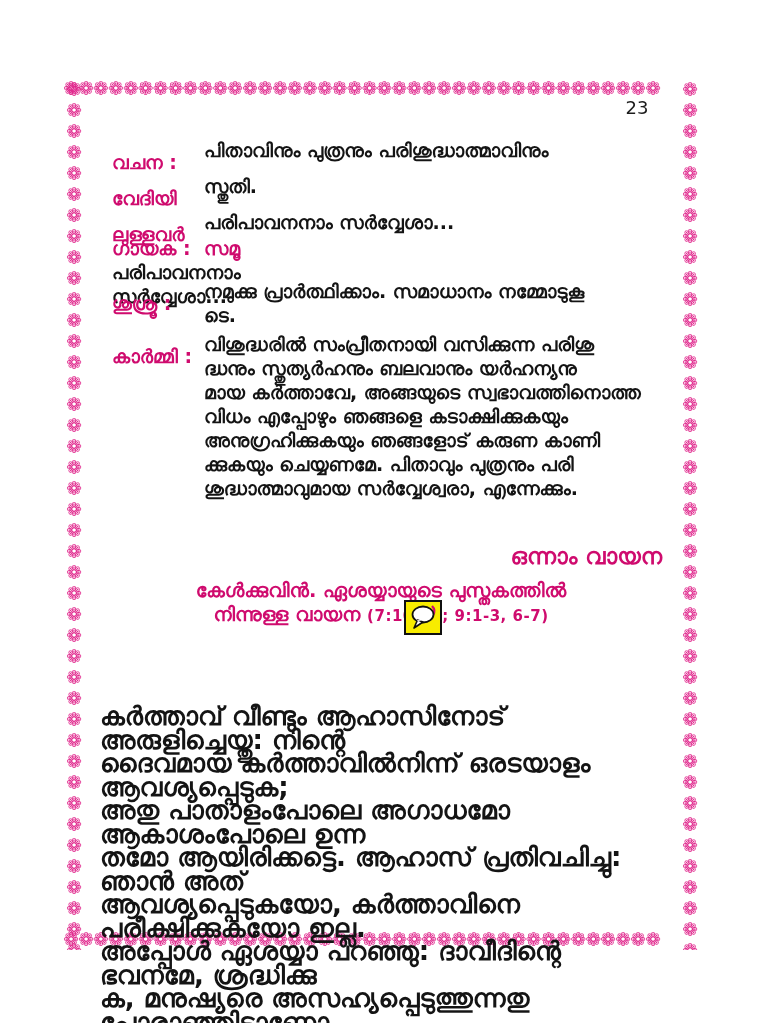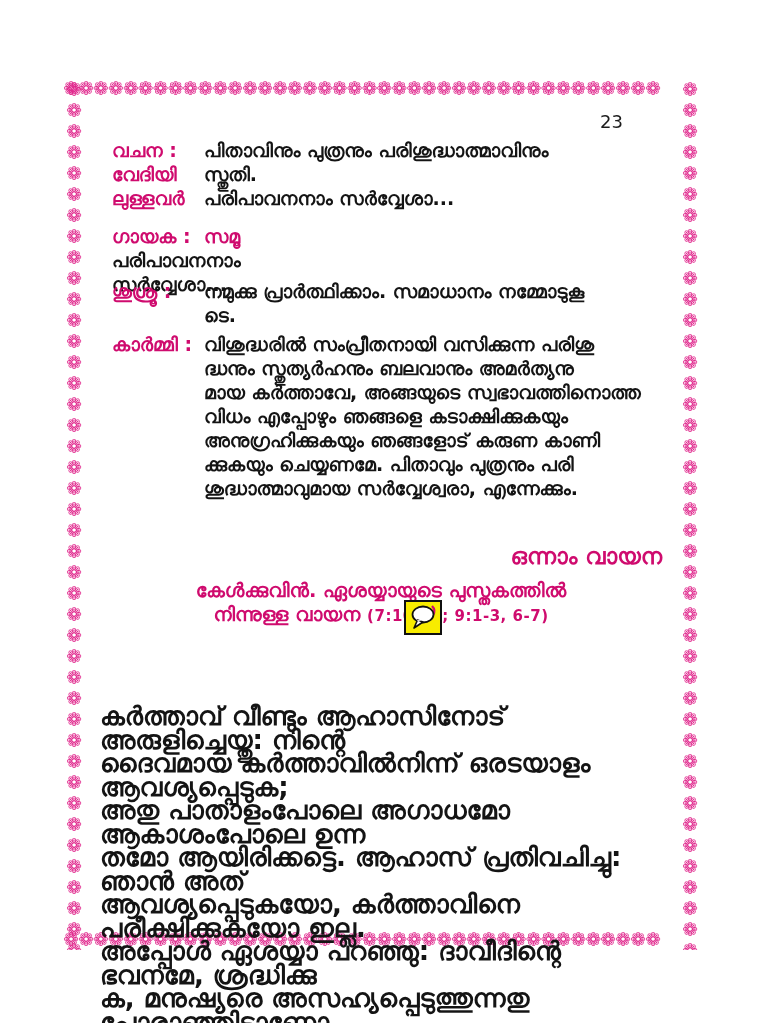--- a/index.html
+++ b/index.html
@@ -34,32 +34,32 @@
   .b-bottom{top:929px;}
   .b-v{
     top:78px;width:21px;height:872px;
     writing-mode:vertical-rl;text-orientation:upright;
     font-size:19px;line-height:21px;letter-spacing:-1px;
   }
   .b-left{left:63px;}
   .b-right{left:679px;}
 
   .page-number{
-    position:absolute;top:111px;left:600px;width:74px;
-    text-align:left;font-size:18px;font-weight:normal;
+    position:absolute;top:97px;left:600px;width:74px;
+    text-align:center;font-size:18px;font-weight:normal;
     color:#1c1c1c;
   }
 
   
   .block{
     position:absolute;left:112px;width:552px;
     display:grid;grid-template-columns:92px 1fr;
     font-size:19px;line-height:24px;
   }
-  .lbl{color:var(--accent);white-space:pre;}
+  .lbl{color:var(--accent);white-space:pre;margin-top:12px;}
   .txt{color:var(--ink);white-space:pre-line;}
   .block1{top:138px;}
   .block2{top:224px;}
   .block3{top:279px;}
   .block4{top:332px;}
   .block5{top:508px;}
 
   
   .reading-heading{
     position:absolute;top:545px;left:100px;width:562px;
@@ -118,21 +118,21 @@
 
   <div class="block block3">
     <span class="lbl">ശുശ്രൂ :</span>
     <span class="txt">നമുക്കു പ്രാർത്ഥിക്കാം. സമാധാനം നമ്മോടുകൂ
 ടെ.</span>
   </div>
 
   <div class="block block4">
     <span class="lbl">കാർമ്മി :</span>
     <span class="txt">വിശുദ്ധരിൽ സംപ്രീതനായി വസിക്കുന്ന പരിശു
-ദ്ധനും സ്തുത്യർഹനും ബലവാനും അമർത്യനു
+ദ്ധനും സ്തുത്യർഹനും ബലവാനും യർഹന്യനു
 മായ കർത്താവേ, അങ്ങയുടെ സ്വഭാവത്തിനൊത്ത
 വിധം എപ്പോഴും ഞങ്ങളെ കടാക്ഷിക്കുകയും
 അനുഗ്രഹിക്കുകയും ഞങ്ങളോട് കരുണ കാണി
 ക്കുകയും ചെയ്യണമേ. പിതാവും പുത്രനും പരി
 ശുദ്ധാത്മാവുമായ സർവ്വേശ്വരാ, എന്നേക്കും.</span>
   </div>
 
 
   <div class="reading-heading">ഒന്നാം വായന</div>
 

